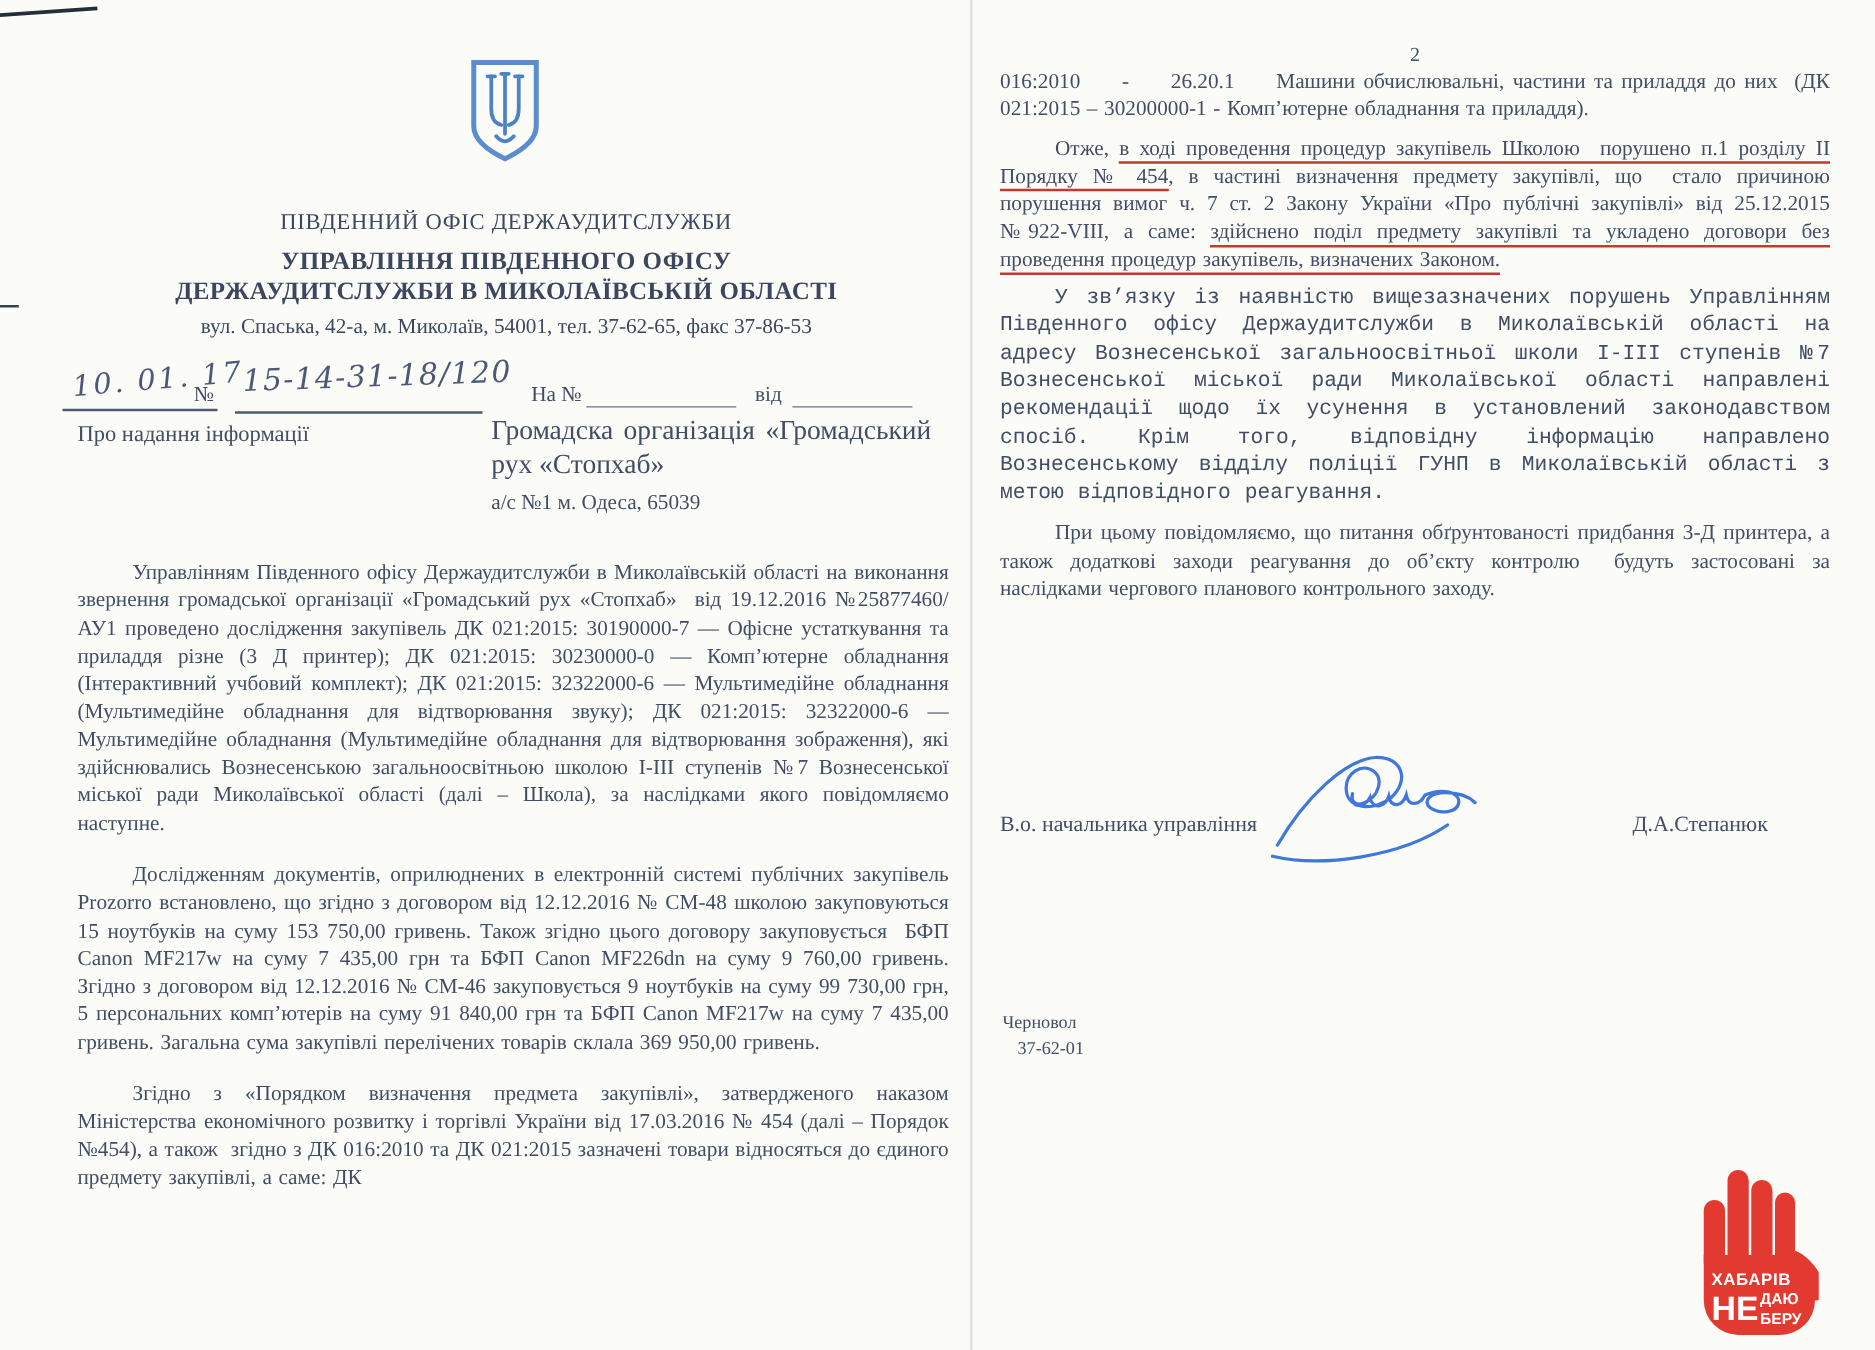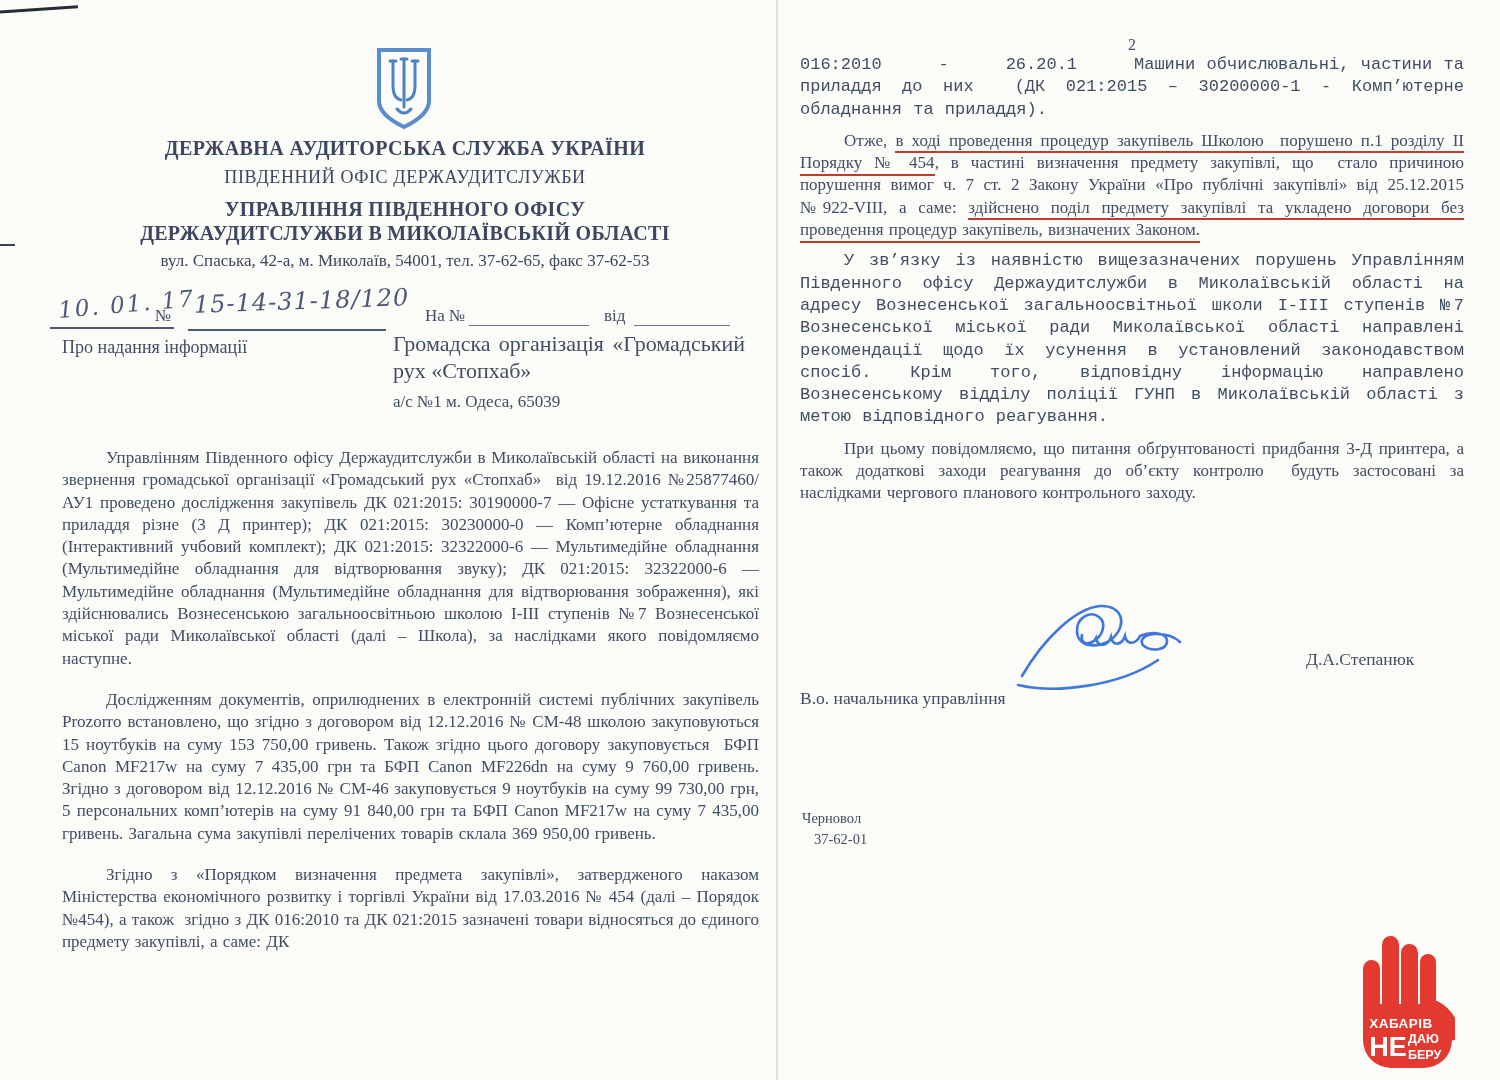--- a/index.html
+++ b/index.html
@@ -47,27 +47,27 @@
   .subject   { left:62px;  top:337px; font-size:18px; }
   .addressee { left:393px; top:330px; width:352px; font-size:22px; line-height:27px; text-align:justify; }
   .po-box    { left:393px; top:392px; font-size:17px; }
 
   
   .p1-body { left:62px; top:447px; width:697px; }
   .p2-body { left:22px; top:54px;  width:664px; }
   .para { font-size:17px; line-height:22.3px; text-align:justify; text-indent:44px;
           color:#414d63; word-spacing:1px; margin-bottom:19px; }
   .p2-body .para { margin-bottom:9px; }
-  .no-indent { text-indent:0;font-family:Liberation Mono, monospace; }
+  .no-indent { text-indent:0; }
   .mb0 { margin-bottom:0;font-family:Liberation Mono, monospace; }
   .rul { border-bottom:2.2px solid #c23a2e; padding-bottom:1.5px; }
 
   .p2-num { left:22px; top:36px; width:664px; text-align:center; font-size:16px; }
 
-  .sig-title { left:22px;  top:688px; font-size:17.5px;text-align:right; }
+  .sig-title { left:22px;  top:649px; font-size:17.5px;text-align:right; }
   .sig-name  { left:528px; top:649px; font-size:17.5px; }
   .sig-svg   { left:238px; top:590px; }
 
   .foot1 { left:24px; top:810px; font-size:14.5px;text-align:right; }
   .foot2 { left:36px; top:831px; font-size:14.5px; }
 
   .stamp { left:583px; top:924px; }
   .stamp text { font-family:"Liberation Sans","DejaVu Sans",sans-serif; font-weight:bold; }
 </style>
 </head>
@@ -83,27 +83,26 @@
     <path d="M6,3 H56 V54 Q56,68 31,80 Q6,68 6,54 Z" fill="none" stroke="#5a8cce" stroke-width="4"></path>
     <g fill="none" stroke="#4d82c4" stroke-width="3" stroke-linecap="round">
       <path d="M31,12 V60"></path>
       <path d="M20,14 V40 Q20,51 28,53"></path>
       <path d="M42,14 V40 Q42,51 34,53"></path>
       <path d="M17,14 H23 M39,14 H45 M28,12 H34"></path>
       <path d="M24,62 Q31,70 38,62"></path>
     </g>
   </svg>
 
-  <div class="hdr hdr1">ДЕРЖАВНА АУДИТОРСЬКА СЛУЖБА УКРАЇНИ</div>
   <div class="hdr hdr2">ПІВДЕННИЙ ОФІС ДЕРЖАУДИТСЛУЖБИ</div>
   <div class="hdr hdr3">
     <div>УПРАВЛІННЯ ПІВДЕННОГО ОФІСУ</div>
     <div>ДЕРЖАУДИТСЛУЖБИ В МИКОЛАЇВСЬКІЙ ОБЛАСТІ</div>
   </div>
-  <div class="hdr addr">вул. Спаська, 42-а, м. Миколаїв,  54001, тел. 37-62-65, факс 37-62-53</div>
+  <div class="hdr addr">вул. Спаська, 42-а, м. Миколаїв,  54001, тел. 37-62-65, факс 37-86-53</div>
 
   <div class="hand hw-date">10. 01. 17</div>
   <div class="abs uline u-date"></div>
   <div class="lbl lbl-no">№</div>
   <div class="hand hw-num">15-14-31-18/120</div>
   <div class="abs uline u-num"></div>
   <div class="lbl lbl-na">На №</div>
   <div class="abs uline u-na"></div>
   <div class="lbl lbl-vid">від</div>
   <div class="abs uline u-vid"></div>

